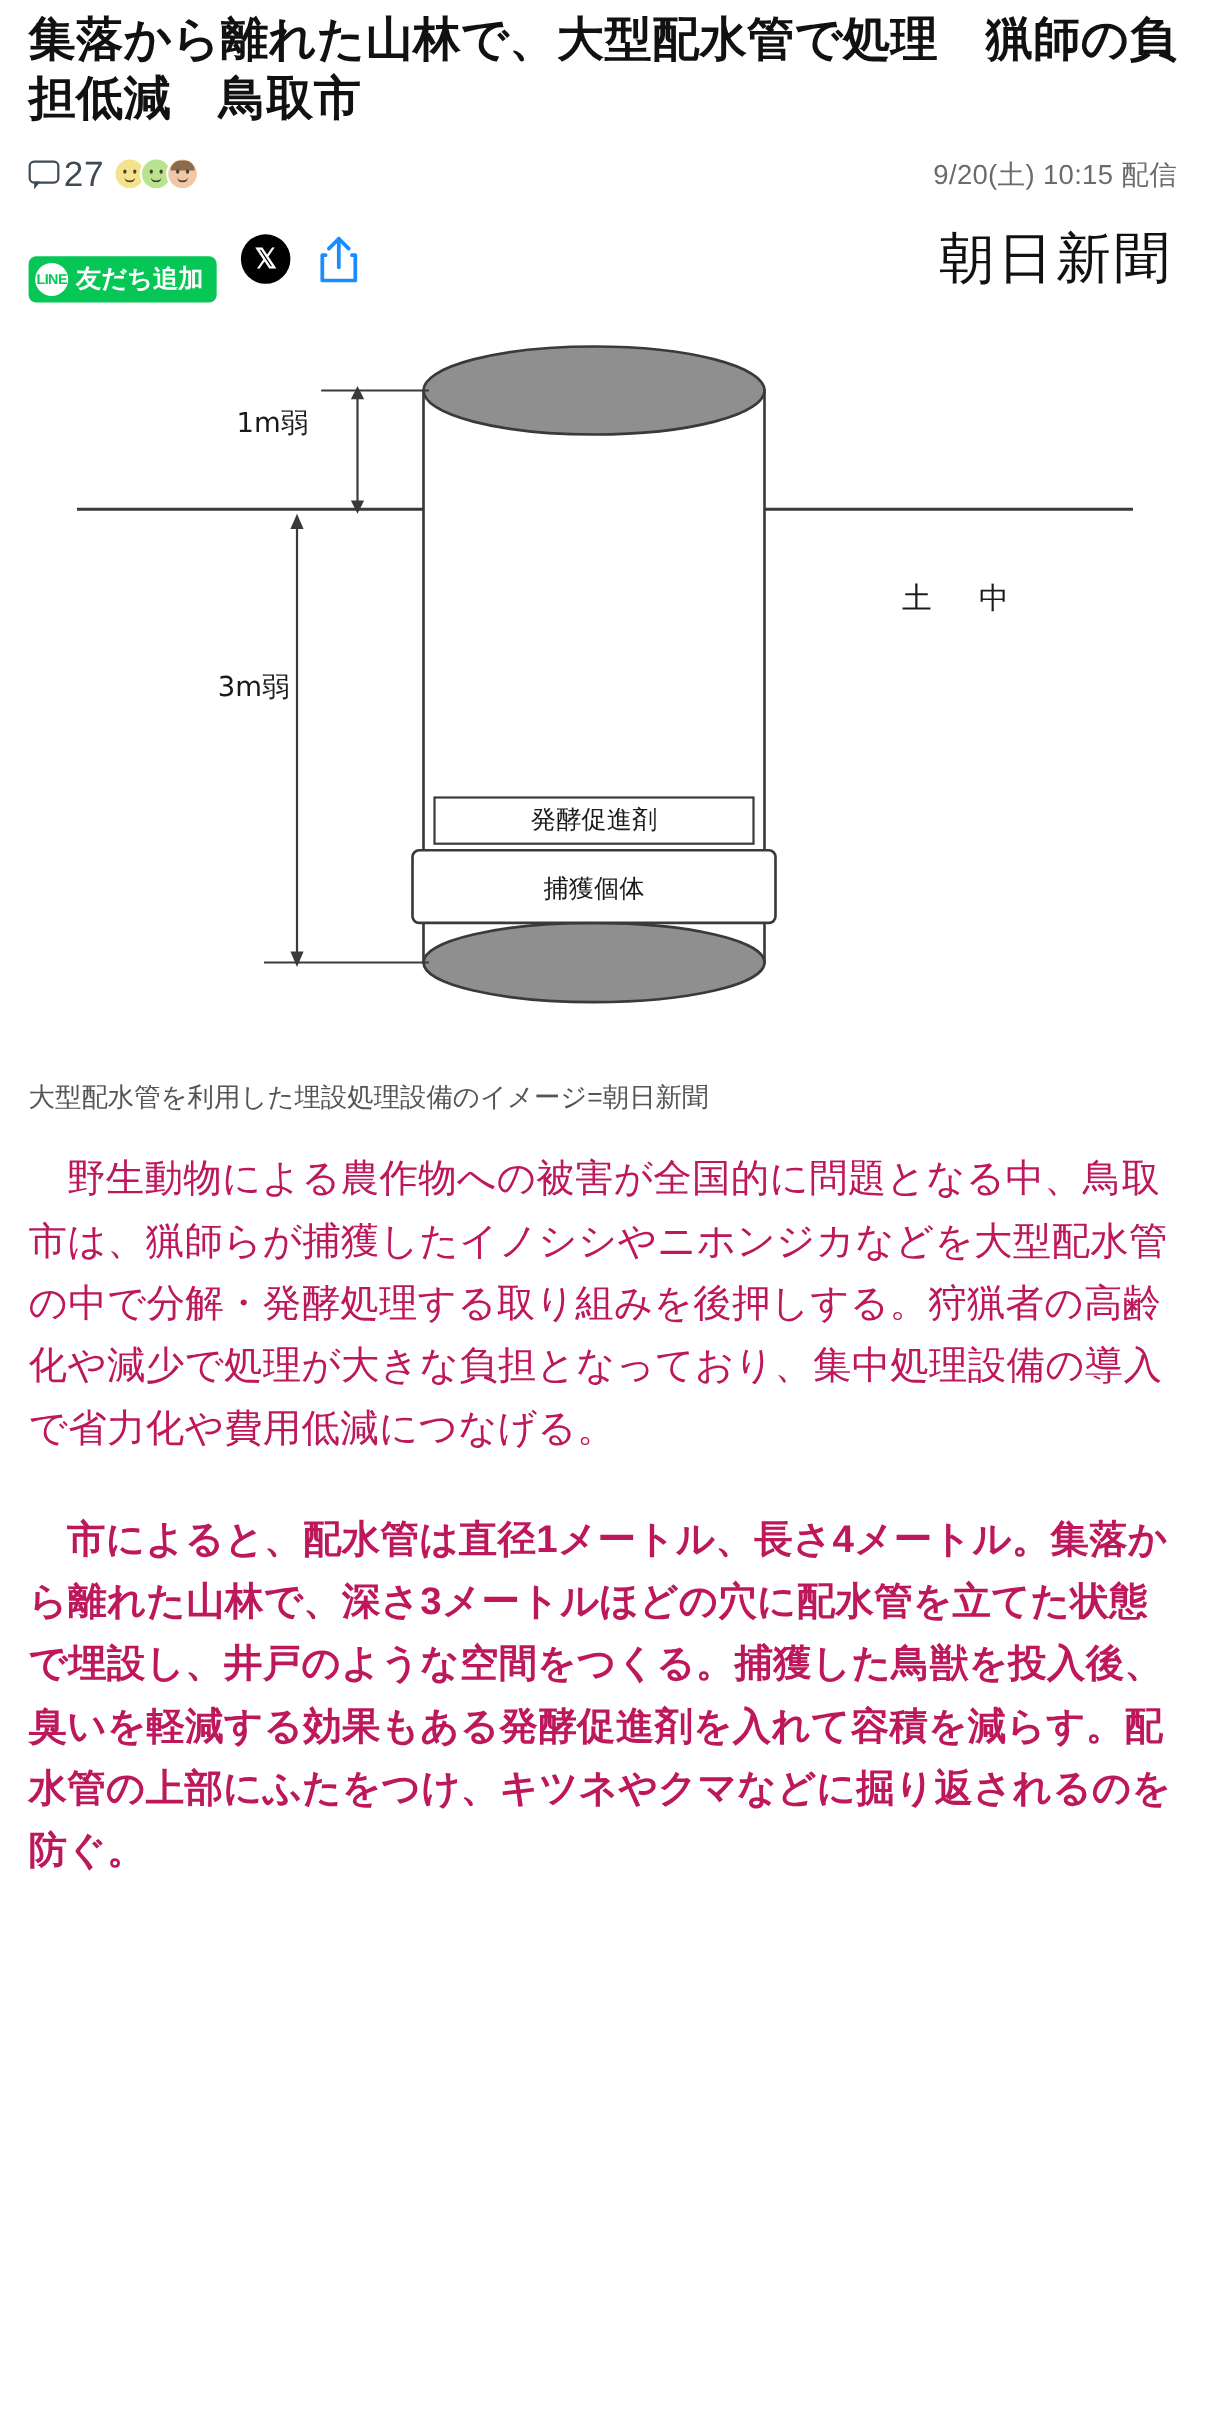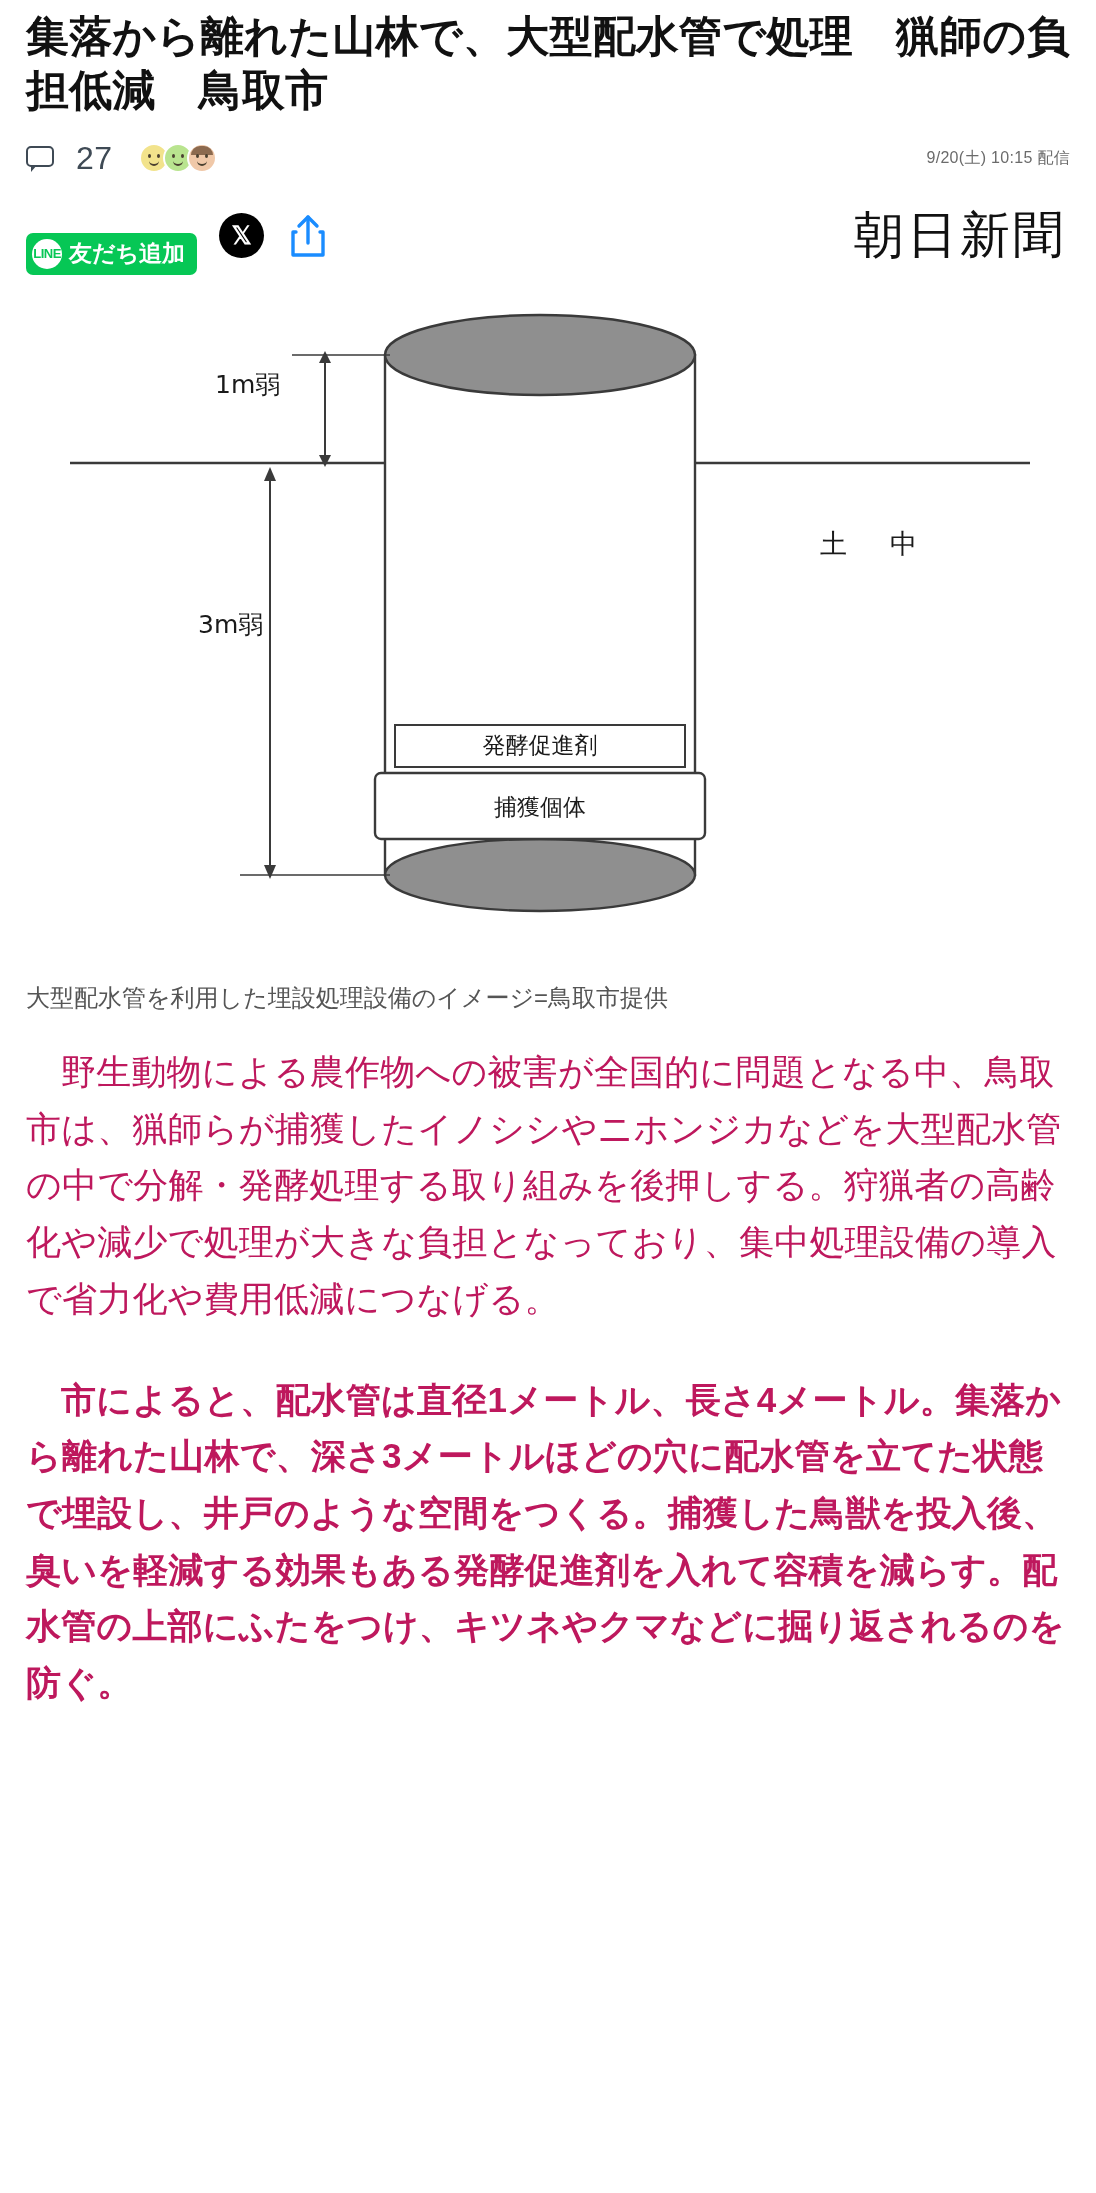--- a/index.html
+++ b/index.html
@@ -28,21 +28,21 @@
   }
   .meta-row {
     display: flex;
     align-items: center;
     justify-content: space-between;
     margin: 22px 26px 0 26px;
   }
   .comment-group {
     display: flex;
     align-items: center;
-    gap: 20px;
+    gap: 2px;
   }
   .comment-icon {
     width: 30px;
     height: 25px;
     position: relative;
     display: inline-block;
   }
   .comment-icon .bubble {
     position: absolute;
     left: 0; top: 0;
@@ -102,21 +102,21 @@
     top: 14px;
   }
   .face.f3 .hair {
     position: absolute;
     left: 2px; top: 1px; right: 2px;
     height: 9px;
     background: #8c6a4f;
     border-radius: 12px 12px 0 0;
   }
   .timestamp {
-    font-size: 16px;
+    font-size: 25px;
     color: #6b6b6b;
     letter-spacing: 0.3px;
   }
   .action-row {
     display: flex;
     align-items: center;
     justify-content: space-between;
     margin: 20px 26px 0 26px;
   }
   .action-left {
@@ -298,20 +298,20 @@
         <path d="M234 178 L240 164 L246 178 Z" fill="#3a3a3a"></path>
         <path d="M234 562 L240 576 L246 562 Z" fill="#3a3a3a"></path>
         <line x1="210" y1="572" x2="360" y2="572" stroke="#3a3a3a" stroke-width="1.6"></line>
         <text x="168" y="330" font-family="'DejaVu Sans', sans-serif" font-size="25" fill="#1a1a1a">3m弱</text>
 
         <text x="790" y="250" font-family="'DejaVu Sans', sans-serif" font-size="27" fill="#1a1a1a" letter-spacing="8">土　中</text>
       </svg>
     </div>
   </div>
 
-  <div class="caption">大型配水管を利用した埋設処理設備のイメージ=鳥取市提供</div>
+  <div class="caption">大型配水管を利用した埋設処理設備のイメージ=朝日新聞</div>
 
   <p class="body-para">野生動物による農作物への被害が全国的に問題となる中、鳥取市は、猟師らが捕獲したイノシシやニホンジカなどを大型配水管の中で分解・発酵処理する取り組みを後押しする。狩猟者の高齢化や減少で処理が大きな負担となっており、集中処理設備の導入で省力化や費用低減につなげる。</p>
 
 
   <p class="body-para para-2">市によると、配水管は直径1メートル、長さ4メートル。集落から離れた山林で、深さ3メートルほどの穴に配水管を立てた状態で埋設し、井戸のような空間をつくる。捕獲した鳥獣を投入後、臭いを軽減する効果もある発酵促進剤を入れて容積を減らす。配水管の上部にふたをつけ、キツネやクマなどに掘り返されるのを防ぐ。</p>
 
 </div>
 
 </body></html>

